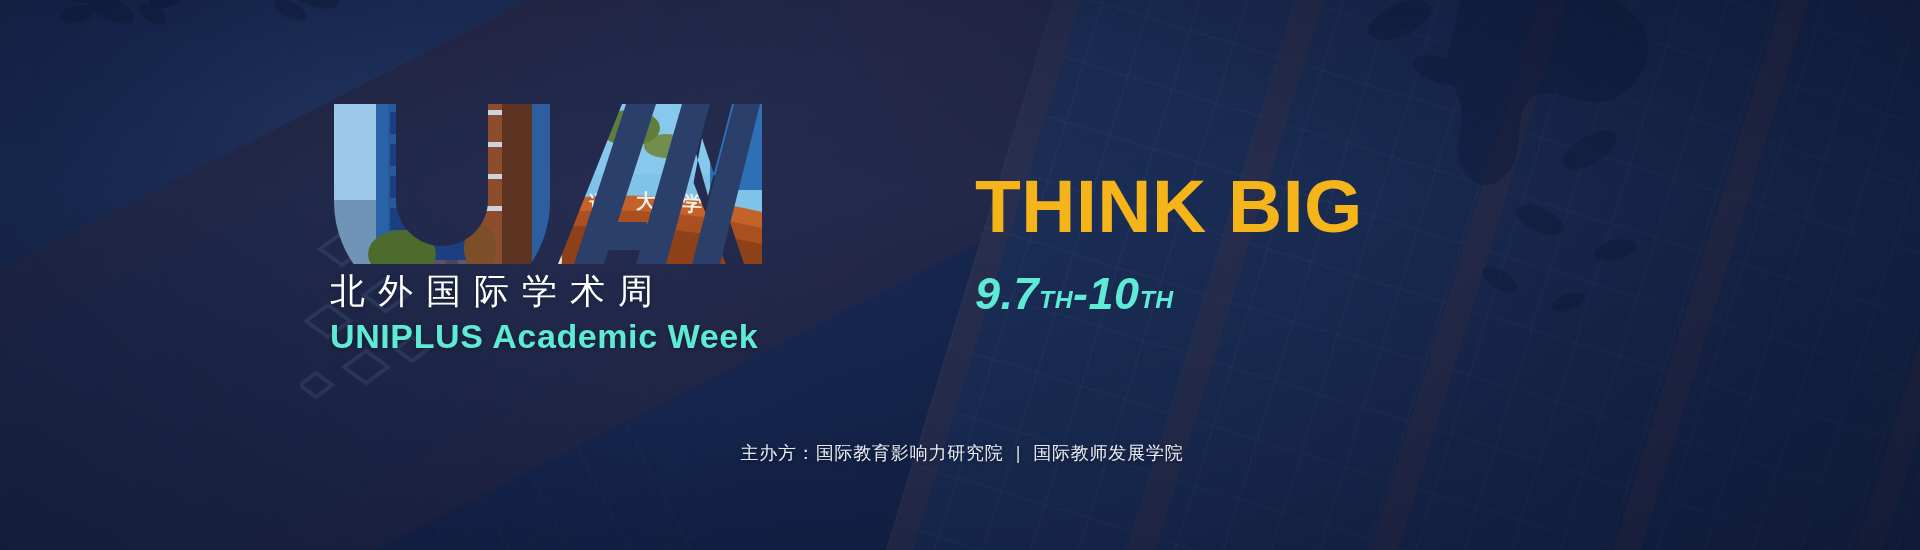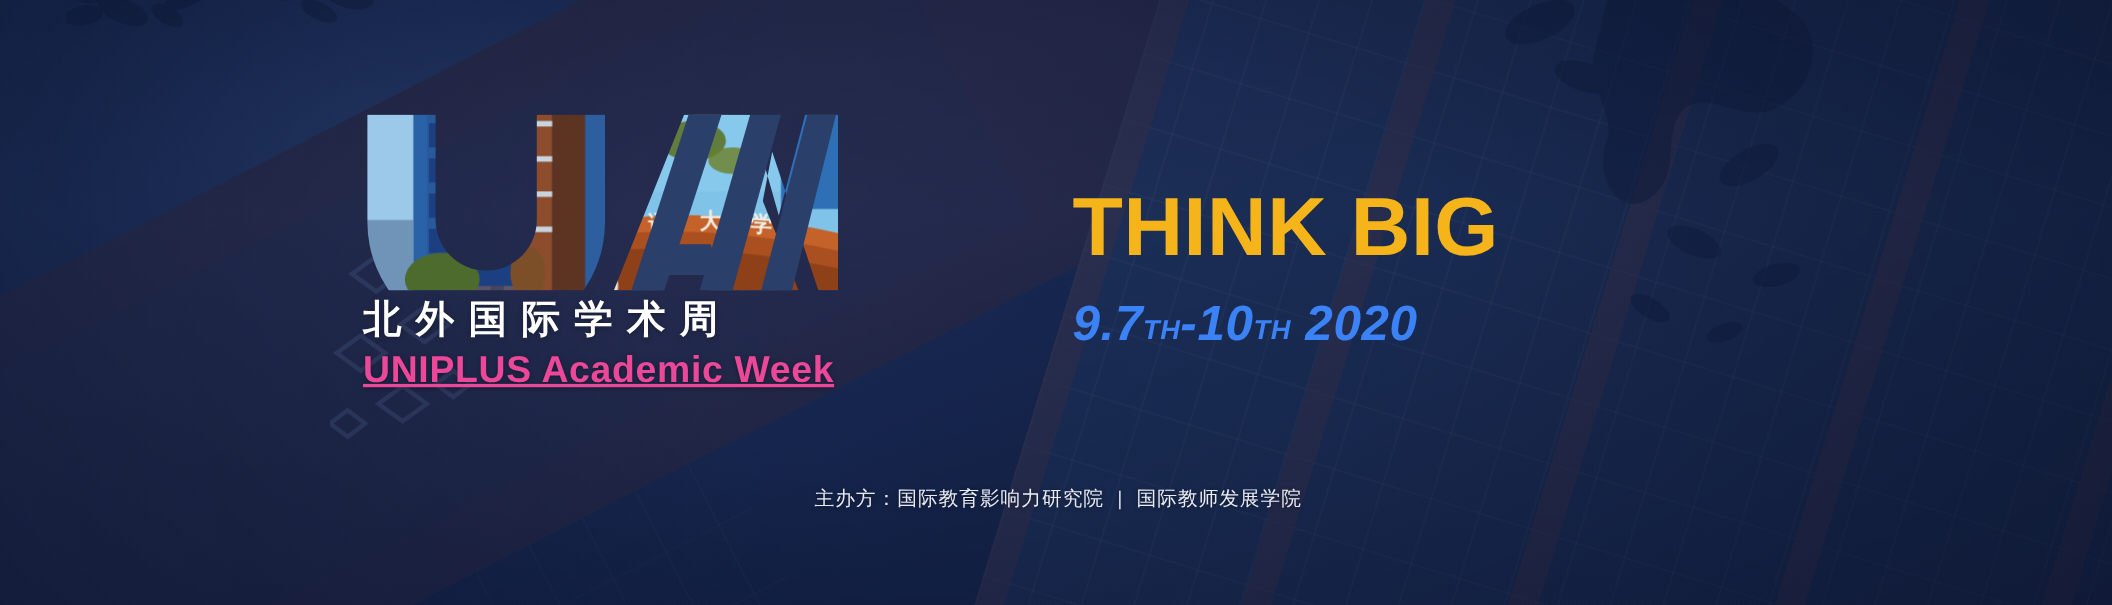--- a/index.html
+++ b/index.html
@@ -151,56 +151,55 @@
     position: relative;
     width: 432px;
     height: 160px;
   }
   .uaw-wrap svg { display: block; }
 
   .cn-title {
     margin-top: 6px;
     color: #ffffff;
     font-size: 35px;
-    font-weight: 700;
+    font-weight: 400;
     letter-spacing: 13px;
     line-height: 1.18;
     white-space: nowrap;
     text-shadow: 0 1px 5px rgba(0,0,0,.35);
   }
   .en-title {
     margin-top: 6px;
-    color: #ec4899;
+    color: #5eead4;
     font-size: 34px;
     font-weight: 700;
     letter-spacing: .6px;
     line-height: 1.15;
     white-space: nowrap;
     text-shadow: 0 1px 5px rgba(0,0,0,.35);
-    text-decoration: underline;
   }
 
   
   .headline-block {
     position: absolute;
     left: 975px;
     top: 122px;
     margin-top: 44px;
   }
   .headline {
     color: #f4b41a;
     font-size: 75px;
     font-weight: 700;
     line-height: 1.07;
     letter-spacing: .5px;
     white-space: nowrap;
   }
   .dateline {
     margin-top: 22px;
-    color: #3b82f6;
+    color: #5eead4;
     font-size: 45px;
     font-weight: 700;
     font-style: italic;
     letter-spacing: .5px;
     white-space: nowrap;
     display: flex;
     align-items: baseline;
   }
   .dateline sup {
     font-size: .55em;
@@ -405,21 +404,21 @@
 
       <div class="cn-title">北外国际学术周</div>
 
       <div class="en-title">UNIPLUS Academic Week</div>
     </div>
 
     <div class="headline-block">
       <div class="headline">THINK BIG</div>
 
       <div class="dateline">
-        <span>9.7</span><sup>TH</sup><span>-</span><span>10</span><sup>TH</sup>&nbsp;<span>2020</span>
+        <span>9.7</span><sup>TH</sup><span>-</span><span>10</span><sup>TH</sup>&nbsp;
       </div>
     </div>
 
     <div class="footer">
       <div class="footer-line">
         <span>主办方：</span><span>国际教育影响力研究院</span><span class="sep">|</span><span>国际教师发展学院</span>
       </div>
     </div>
 
   </div>

